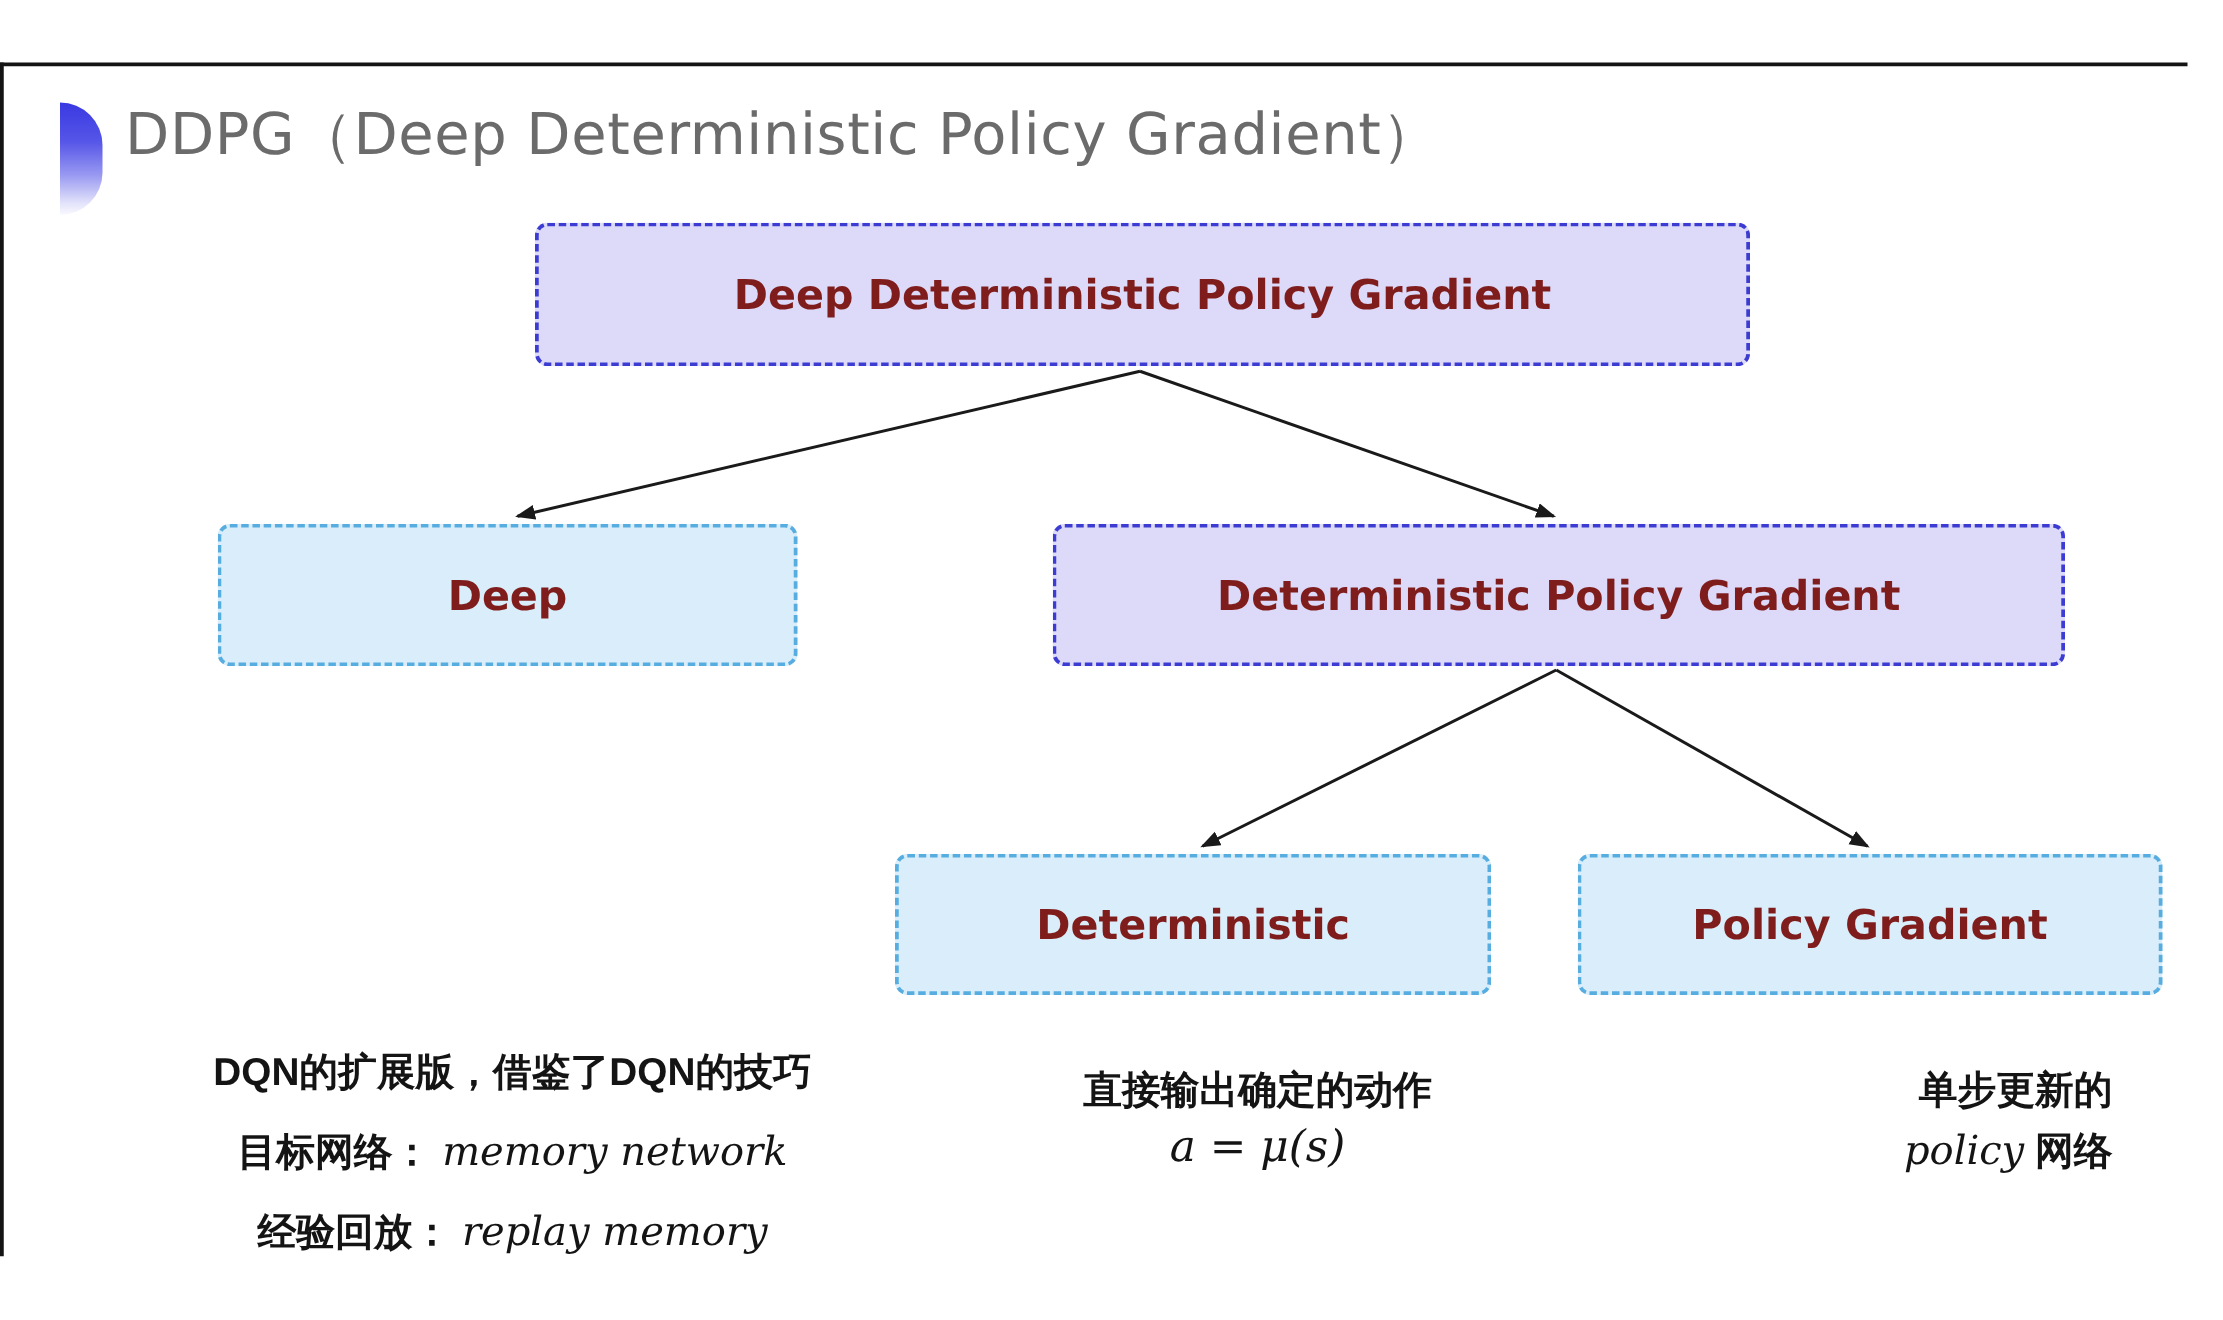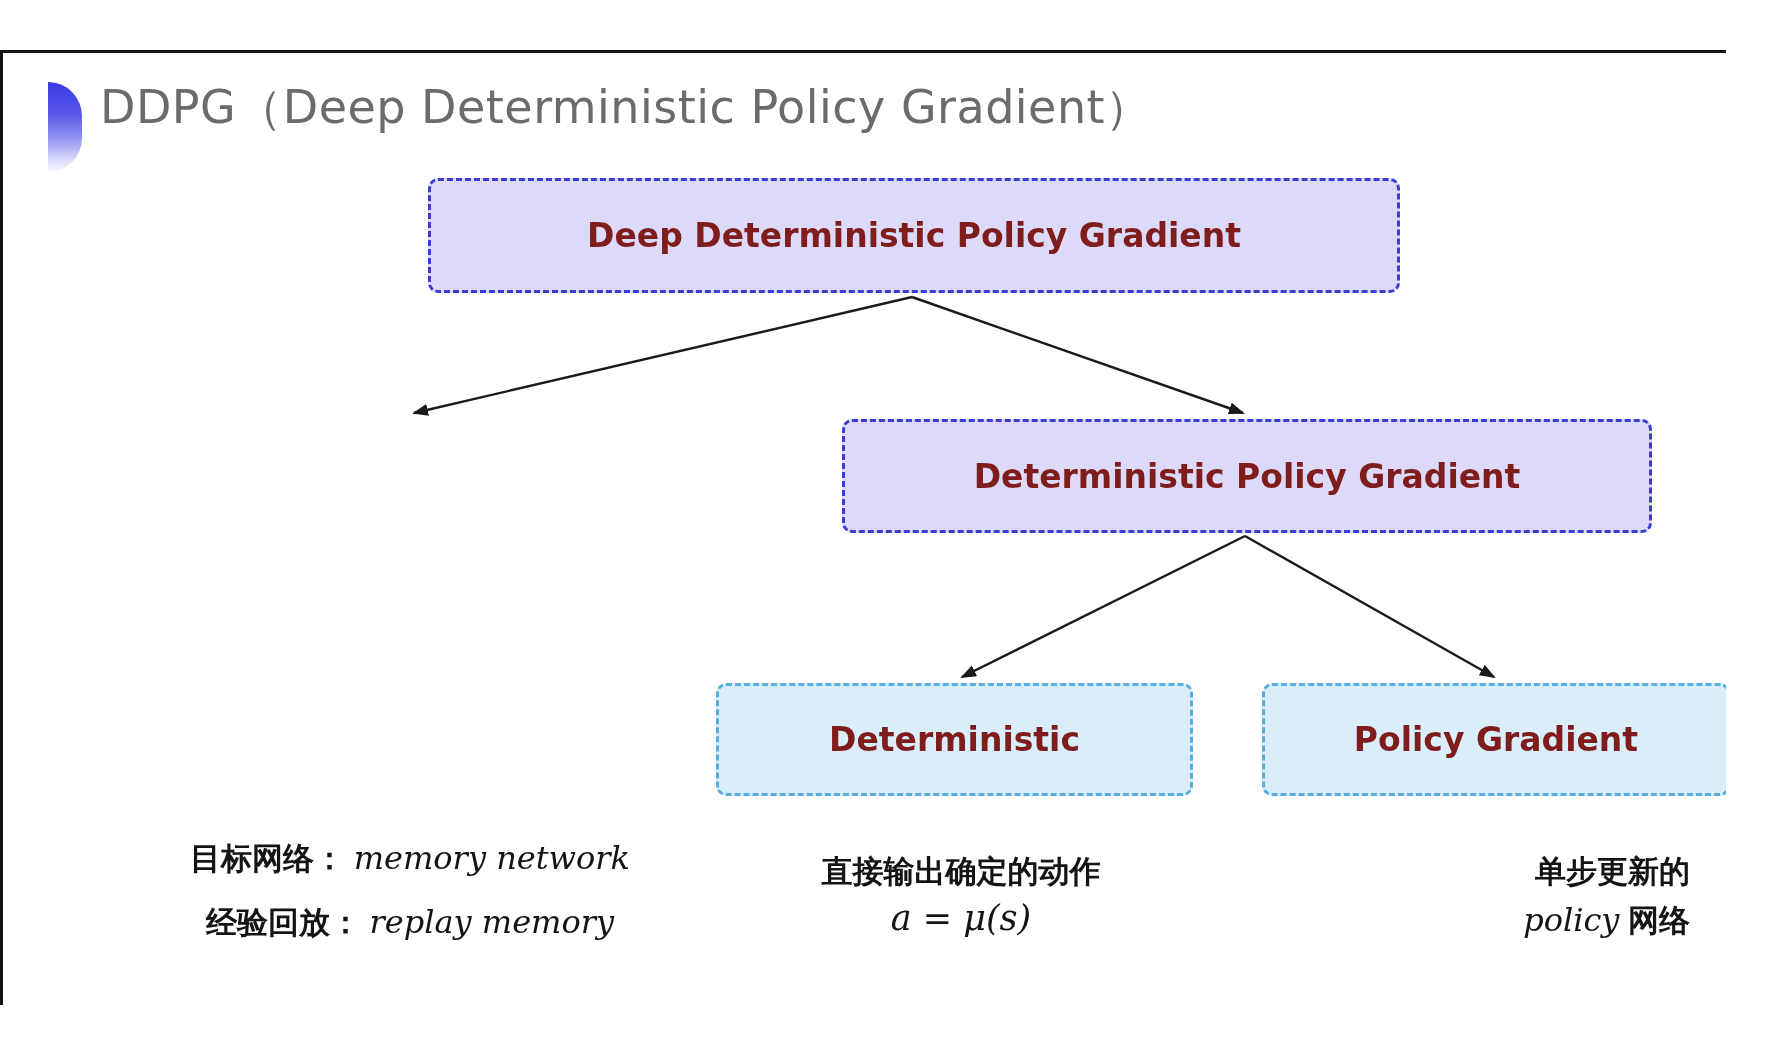--- a/index.html
+++ b/index.html
@@ -2,20 +2,21 @@
 <html><head>
 <meta charset="utf-8">
 <style>
   html,body{margin:0;padding:0;background:#ffffff;}
   #stage{
     position:relative;
     width:1726px;height:1056px;
     background:#ffffff;
     overflow:hidden;
     font-family:"Liberation Sans", sans-serif;
+    padding-left:24px;
   }
   .edge{position:absolute;background:#141414;}
   #edge-top{left:0;top:50px;width:1778px;height:3px;}
   #edge-left{left:0;top:50px;width:3px;height:955px;}
 
   #title-bullet{
     position:absolute;left:48px;top:82px;width:34px;height:90px;
     border-radius:0 46px 46px 0 / 0 46px 46px 0;
     background:linear-gradient(180deg,#3939e2 0%,#5656e8 35%,#9a9af2 65%,#e4e4fb 90%,#f9f9ff 100%);
   }
@@ -47,21 +48,21 @@
     position:absolute;text-align:center;color:#141414;
     font-size:31px;font-weight:600;line-height:40px;white-space:nowrap;
   }
   .note .row{margin-bottom:23px;}
   .note .row:last-child{margin-bottom:0;}
   .term{
     font-family:"DejaVu Serif", serif;
     font-style:italic;font-weight:500;font-size:32px;
   }
   #note-deep{left:130px;top:838px;width:560px;}
-  #note-det{left:756px;top:852px;width:410px;text-align:center;}
+  #note-det{left:801px;top:852px;width:410px;text-align:center;}
   #note-det .row{margin-bottom:6px;}
   #note-pg{left:1290px;top:852px;width:400px;}
   #note-pg .row{margin-bottom:8px;text-align:right;}
   .formula{font-size:35px;}
 </style>
 </head>
 <body>
 
 <div id="stage">
 
@@ -80,34 +81,40 @@
     <line x1="912" y1="297" x2="414" y2="413" stroke="#1a1a1a" stroke-width="2.4" marker-end="url(#arw)"></line>
     <line x1="912" y1="297" x2="1243" y2="413" stroke="#1a1a1a" stroke-width="2.4" marker-end="url(#arw)"></line>
     <line x1="1245" y1="536" x2="962" y2="677" stroke="#1a1a1a" stroke-width="2.4" marker-end="url(#arw)"></line>
     <line x1="1245" y1="536" x2="1494" y2="677" stroke="#1a1a1a" stroke-width="2.4" marker-end="url(#arw)"></line>
   </svg>
 
   <div id="node-root" class="node purple">
     <span>Deep Deterministic Policy Gradient</span>
   </div>
 
+  <div id="node-deep" class="node cyan">
+    <span>Deep</span>
+  </div>
 
   <div id="node-dpg" class="node purple">
     <span>Deterministic Policy Gradient</span>
   </div>
 
   <div id="node-det" class="node cyan">
     <span>Deterministic</span>
   </div>
 
   <div id="node-pg" class="node cyan">
     <span>Policy Gradient</span>
   </div>
 
   <div id="note-deep" class="note">
+    <div class="row">
+      <span>DQN的扩展版，借鉴了DQN的技巧</span>
+    </div>
     <div class="row">
       <span>目标网络：</span>
       <span class="term">memory network</span>
     </div>
     <div class="row">
       <span>经验回放：</span>
       <span class="term">replay memory</span>
     </div>
   </div>
 

